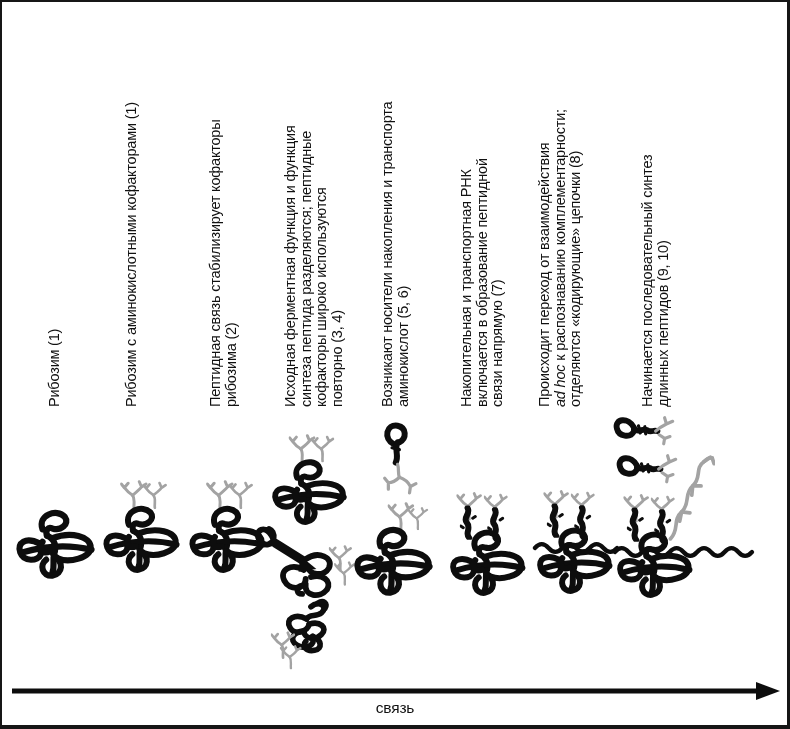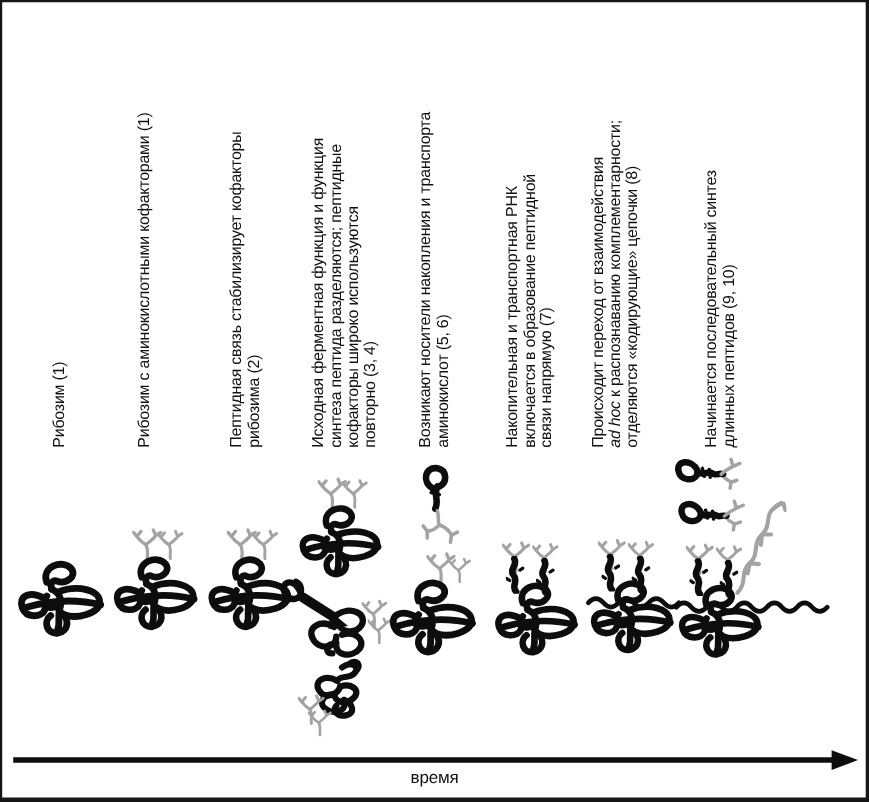--- a/index.html
+++ b/index.html
@@ -218,14 +218,14 @@
     <use href="#sym-stem" x="16" y="18" width="20" height="40"></use>
     <use href="#sym-stem" x="48" y="20" width="20" height="40"></use>
     <path d="M2,70 q8,-9 16,0 t16,0 t16,0 t16,0 t16,0 t16,0 t16,0 t16,0 t16,0 t16,0" stroke="#0d0d0d" stroke-width="5" fill="none" stroke-linecap="round"></path>
     <use href="#sym-ribozyme" x="2" y="44" width="92" height="82"></use>
   </svg>
 
   <svg id="time-axis" width="774" height="24" viewBox="0 0 774 24">
     <line x1="4" y1="11" x2="750" y2="11" stroke="#0d0d0d" stroke-width="5"></line>
     <polygon points="748,2 772,11 748,20" fill="#0d0d0d"></polygon>
   </svg>
-  <div id="time-label">время</div>
+  <div id="time-label">связь</div>
 </div>
 
 </body></html>

